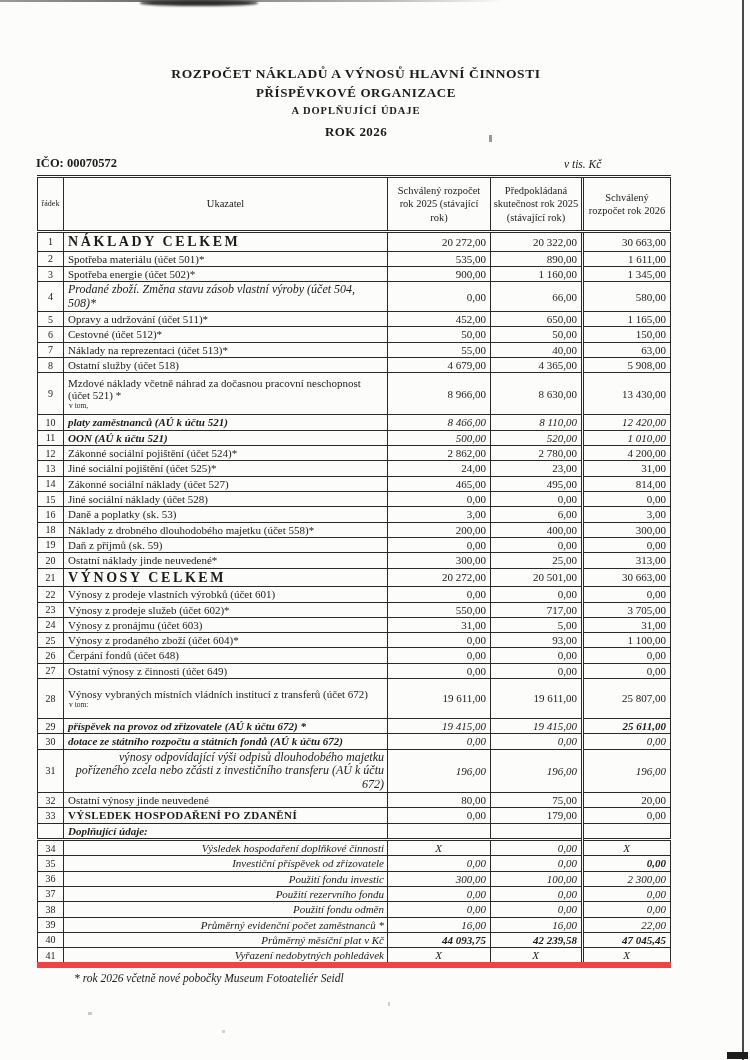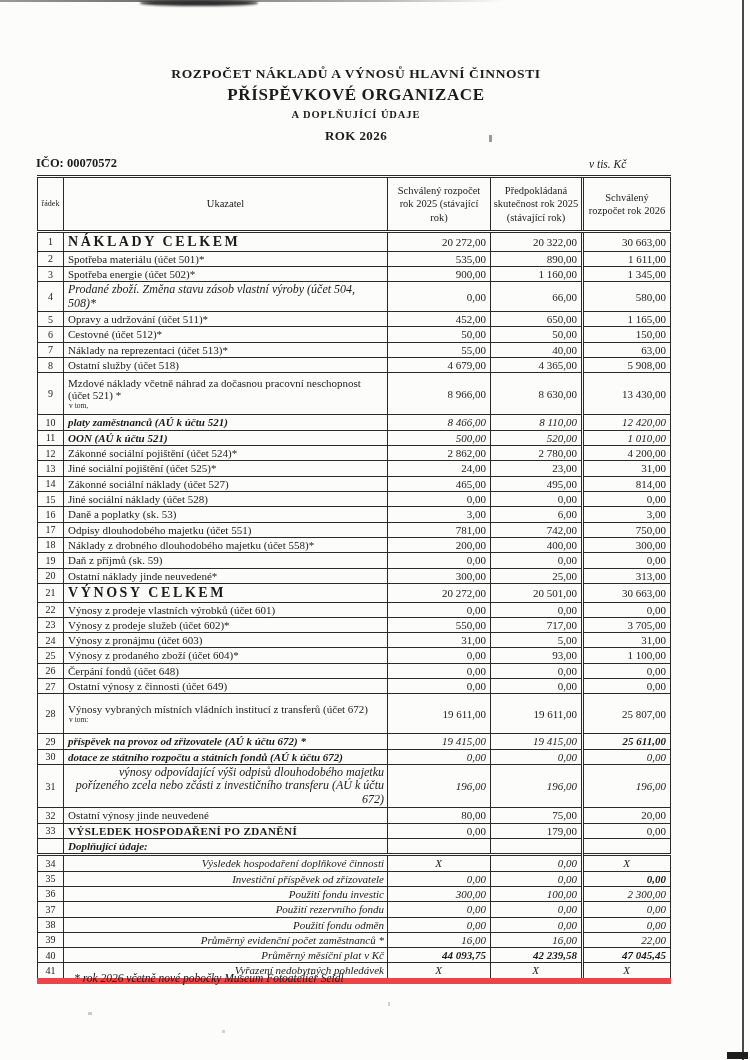--- a/index.html
+++ b/index.html
@@ -4,26 +4,26 @@
 <style>
   html,body { margin:0; padding:0; background:#e8e8e6; }
   .page {
     position:relative; width:750px; height:1060px; margin:0 auto;
     background:#fcfcfa; overflow:hidden;
     font-family:"Liberation Serif", serif; color:#1b1b1b;
   }
   
   .titles { position:absolute; top:66px; left:20px; width:672px; text-align:center; }
   .t1 { font-size:13.5px; font-weight:bold; letter-spacing:.6px; }
-  .t2 { font-size:17px; font-weight:bold; margin-top:3px; letter-spacing:.6px; }
+  .t2 { font-size:13px; font-weight:bold; margin-top:3px; letter-spacing:.6px; }
   .t3 { font-size:10.5px; font-weight:bold; margin-top:4px; letter-spacing:.9px; }
   .t4 { font-size:13px;  font-weight:bold; margin-top:8px; letter-spacing:.4px; }
   .org   { position:absolute; left:36px; top:138px; font-size:13px;   font-weight:bold; }
   .ico   { position:absolute; left:36px; top:156px; font-size:12.5px; font-weight:bold; }
-  .units { position:absolute; left:589px; top:158px; font-size:11.5px; font-style:italic; }
+  .units { position:absolute; left:564px; top:158px; font-size:11.5px; font-style:italic; }
   
   table.budget {
     position:absolute; left:37px; top:175px; width:633px;
     border-collapse:collapse; table-layout:fixed;
   }
   .budget th, .budget td { border:1px solid #2a2a2a; overflow:hidden; }
   .budget thead th {
     border-top:3px double #2a2a2a; border-bottom:3px double #2a2a2a;
     font-weight:normal; font-size:10.5px; line-height:1.25;
     text-align:center; vertical-align:middle; padding:3px 2px; height:46px;
@@ -210,27 +210,20 @@
           <td class="val">0,00</td>
         </tr>
         <tr>
           <td class="num">16</td>
           <td class="lbl">Daně a poplatky (sk. 53)</td>
           <td class="val">3,00</td>
           <td class="val">6,00</td>
           <td class="val">3,00</td>
         </tr>
         <tr>
-          <td class="num">17</td>
-          <td class="lbl">Odpisy dlouhodobého majetku (účet 551)</td>
-          <td class="val">781,00</td>
-          <td class="val">742,00</td>
-          <td class="val">750,00</td>
-        </tr>
-        <tr>
           <td class="num">18</td>
           <td class="lbl">Náklady z drobného dlouhodobého majetku (účet 558)*</td>
           <td class="val">200,00</td>
           <td class="val">400,00</td>
           <td class="val">300,00</td>
         </tr>
         <tr>
           <td class="num">19</td>
           <td class="lbl">Daň z příjmů (sk. 59)</td>
           <td class="val">0,00</td>

